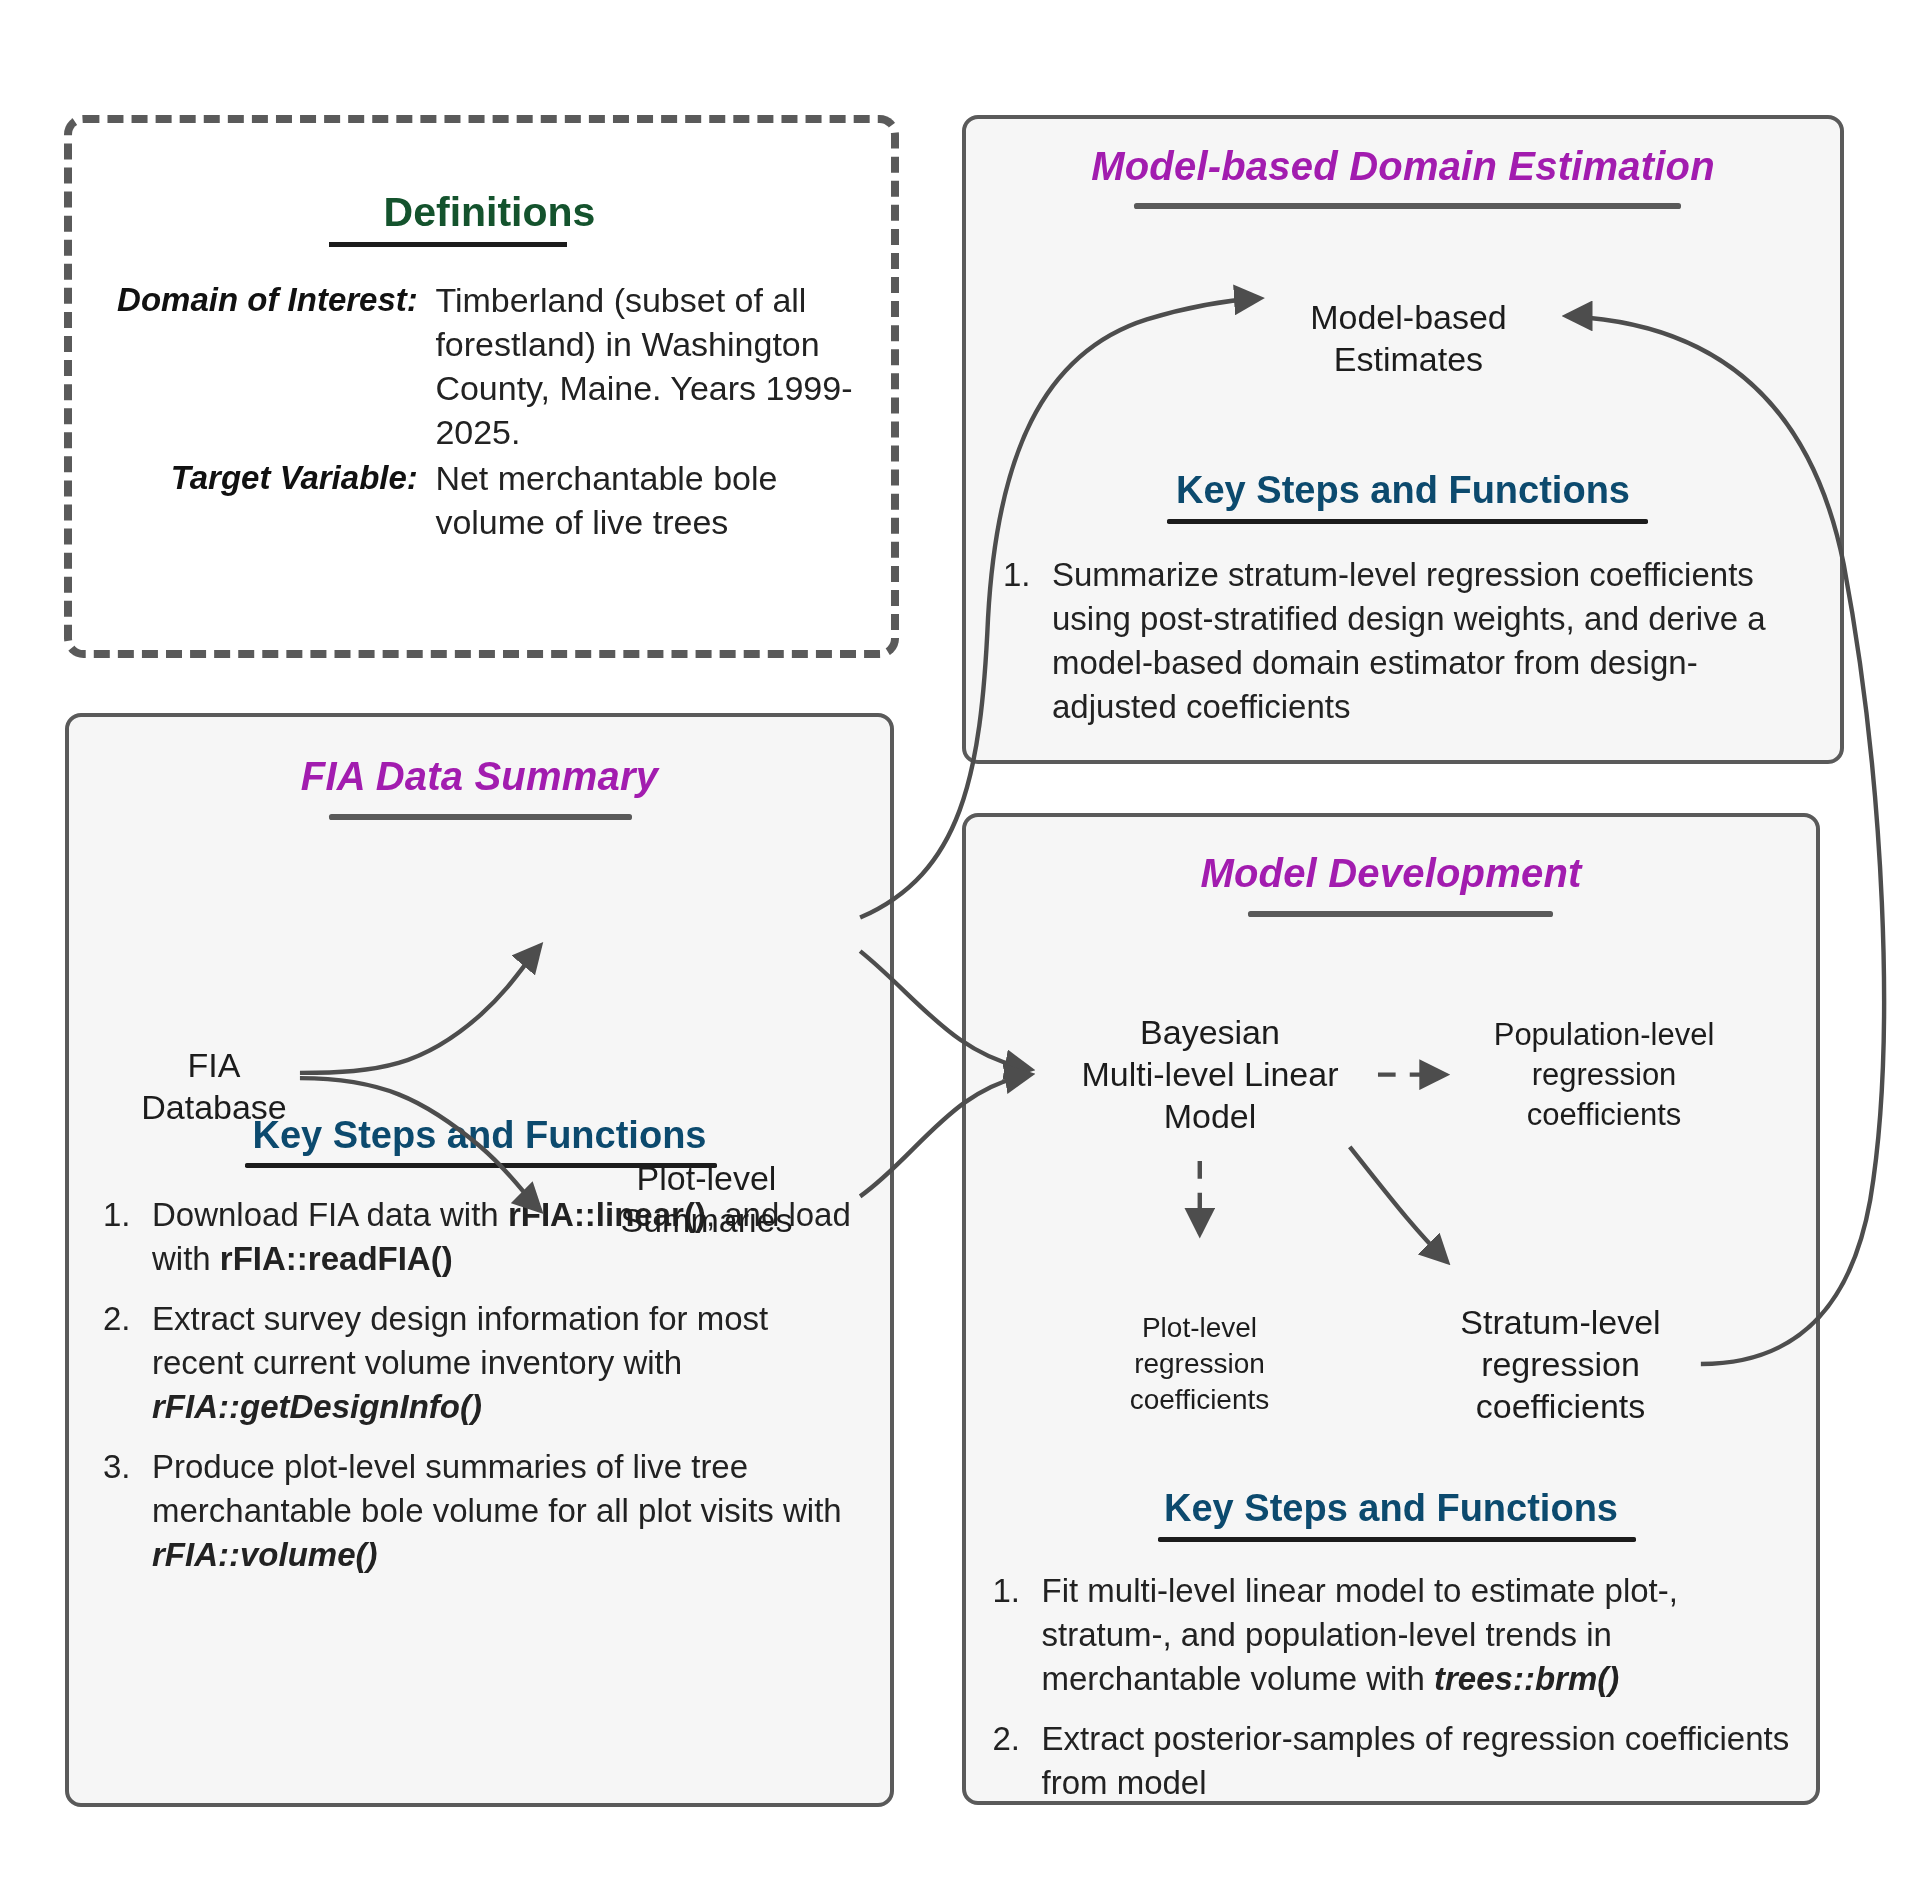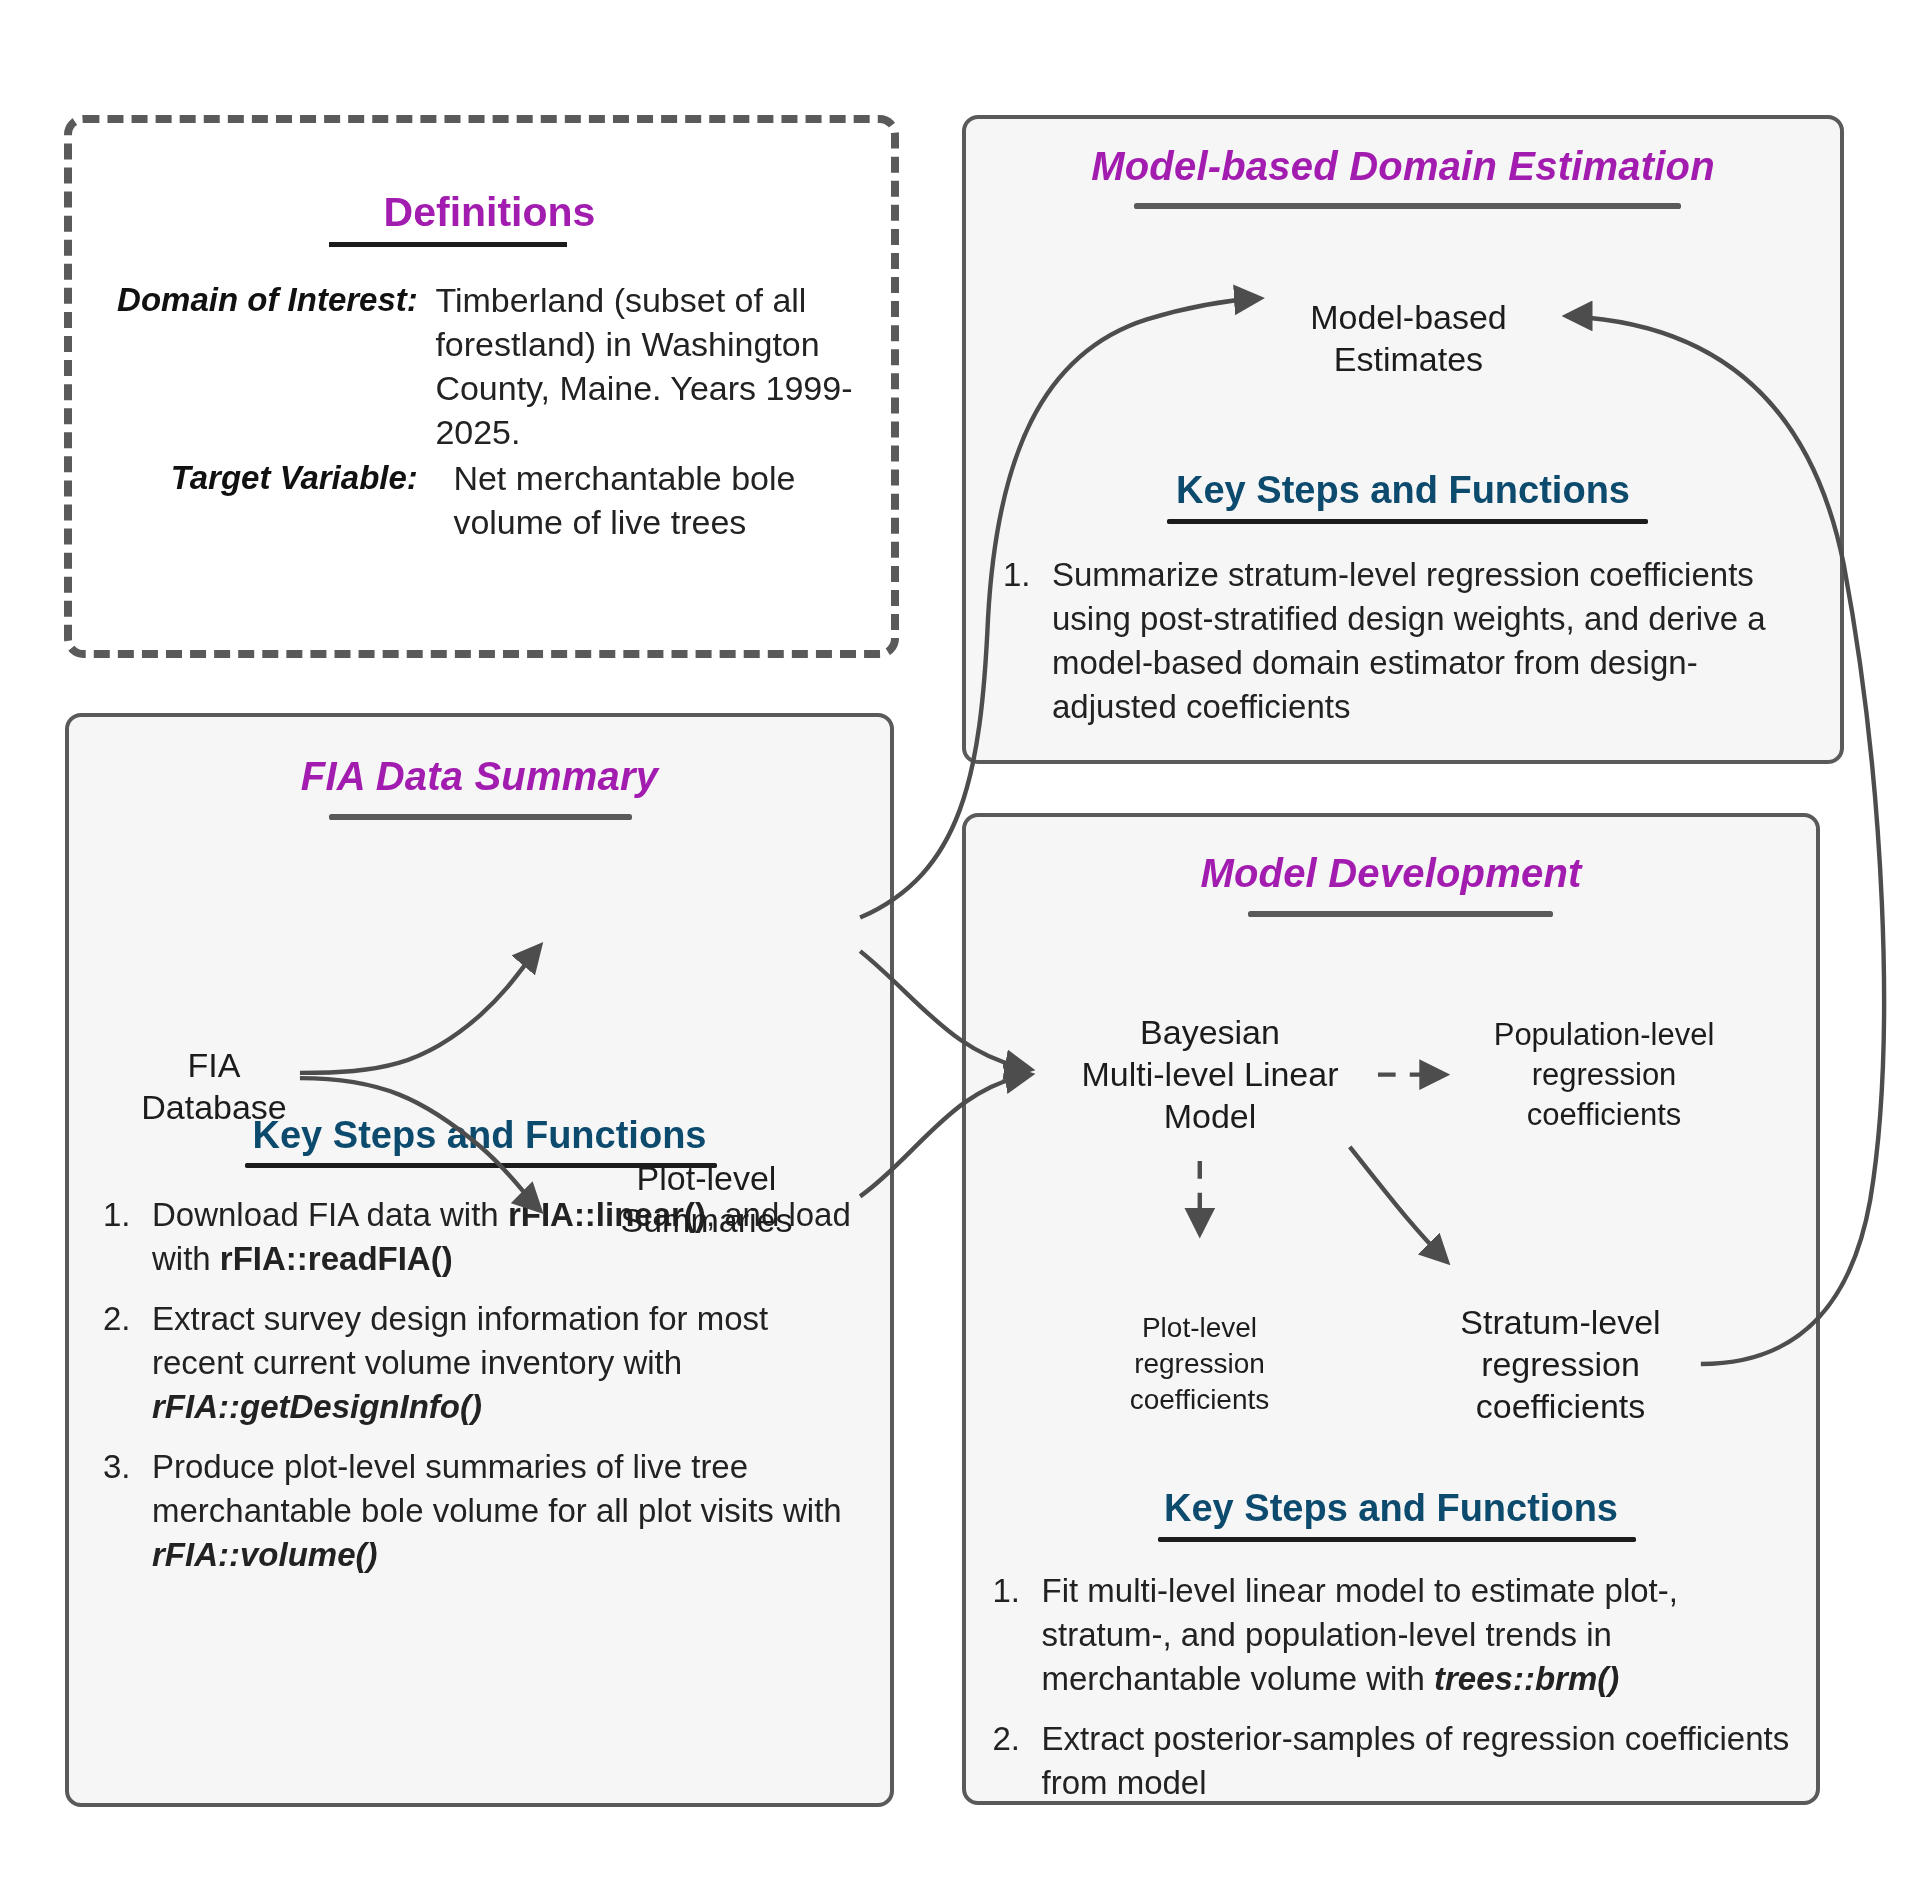--- a/index.html
+++ b/index.html
@@ -14,21 +14,21 @@
   .panel.dashed{background:#ffffff;border:8px dashed #5a5a5a;border-radius:19.4px;}
 
   .panel-title{position:absolute;left:0;right:0;text-align:center;
       font-style:italic;font-weight:bold;font-size:40px;color:#a21caf;letter-spacing:0.2px;}
   .title-rule{position:absolute;height:6.2px;background:#5a5a5a;border-radius:2.6px;}
 
   .section-head{position:absolute;left:0;right:0;text-align:center;font-weight:bold;font-size:38px;color:#0c4a6e;}
   .section-rule{position:absolute;height:5.3px;background:#1c1c1c;border-radius:1.8px;}
 
   
-  .def-title{position:absolute;left:16px;right:0;text-align:center;font-weight:bold;font-size:41px;color:#a21caf;}
+  .def-title{position:absolute;left:16px;right:0;text-align:center;font-weight:bold;font-size:41px;color:#14532d;}
   .def-title-rule{position:absolute;height:5.3px;background:#1c1c1c;}
   .def-row{position:absolute;display:flex;align-items:flex-start;}
   .def-key{font-style:italic;font-weight:bold;font-size:33px;line-height:44px;text-align:right;color:#111;flex:0 0 auto;}
   .def-val{font-size:34px;line-height:44px;color:#222;margin-left:17.6px;flex:1 1 auto;}
 
   
   .steps{position:absolute;font-size:33px;line-height:44px;color:#222;}
   .step{display:flex;margin-bottom:16px;}
   .step-num{flex:0 0 auto;width:49px;}
   .step-txt{flex:1 1 auto;}
@@ -50,21 +50,21 @@
 
   <div class="panel dashed" style="left:64px;top:115px;width:835px;height:543px;">
     <div class="def-title" style="top:66px;">Definitions</div>
     <div class="def-title-rule" style="left:257px;top:119px;width:238px;"></div>
 
     <div class="def-row" style="left:8.8px;top:155px;width:810px;">
       <div class="def-key" style="width:337px;">Domain of Interest:</div>
       <div class="def-val" style="width:420px;">Timberland (subset of all forestland) in Washington County, Maine. Years 1999-2025.</div>
     </div>
 
-    <div class="def-row" style="left:8.8px;top:333px;width:810px;gap:18px;">
+    <div class="def-row" style="left:8.8px;top:333px;width:810px;">
       <div class="def-key" style="width:337px;">Target Variable:</div>
       <div class="def-val" style="width:420px;">Net merchantable bole volume of live trees</div>
     </div>
   </div>
 
   <div class="panel" style="left:65px;top:713px;width:829px;height:1094px;">
     <div class="panel-title" style="top:37px;">FIA Data Summary</div>
     <div class="title-rule" style="left:260px;top:97px;width:303px;"></div>
 
     <div class="section-head" style="top:397px;">Key Steps and Functions</div>

